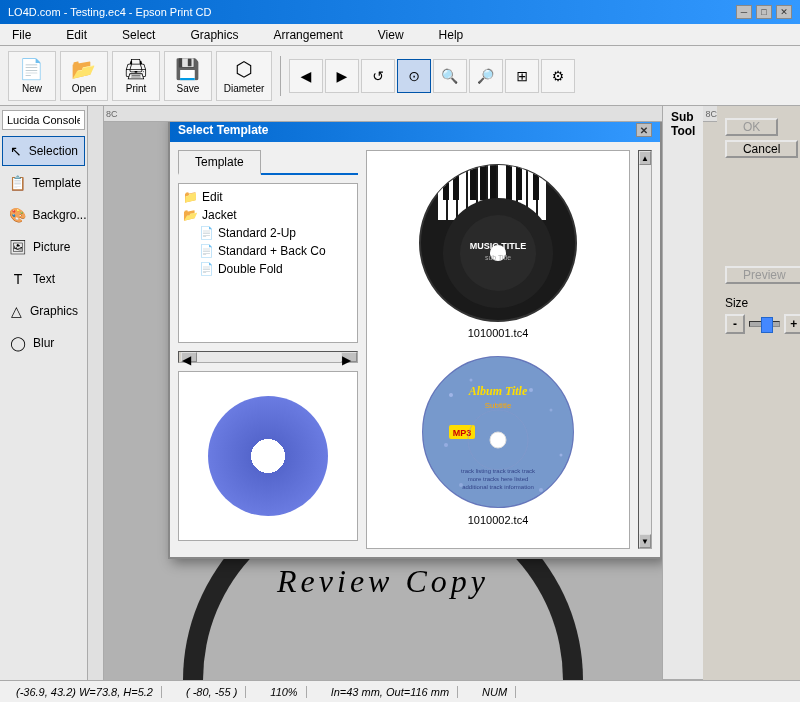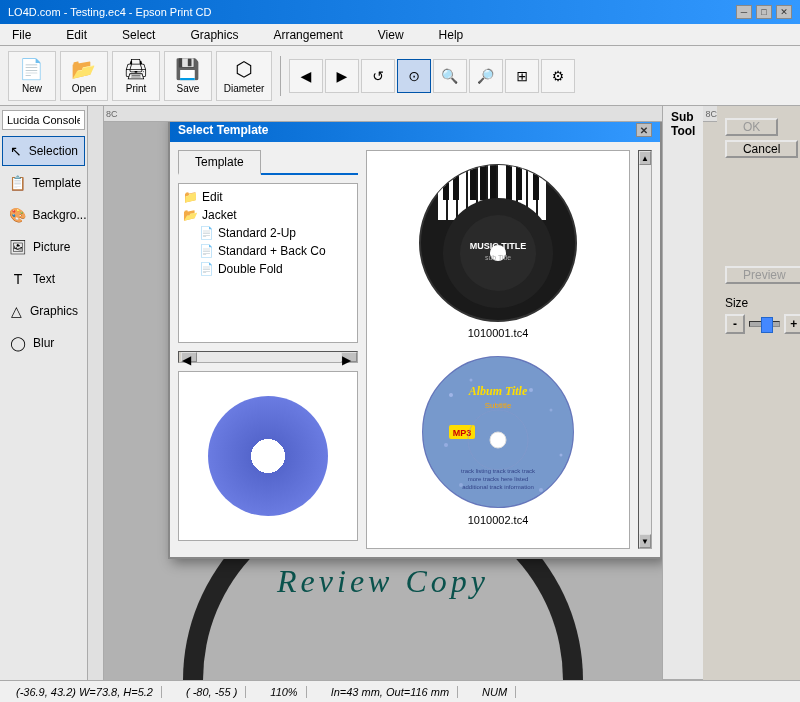--- a/index.html
+++ b/index.html
@@ -323,21 +323,21 @@
       background: white;
     }
     .review-copy {
       position: absolute;
       bottom: 80px;
       left: 50%;
       transform: translateX(-50%);
       font-family: serif;
       font-size: 32px;
       font-style: italic;
-      color: #0f766e;
+      color: #000000;
       letter-spacing: 4px;
     }
     .bg-cd-arc {
       position: absolute;
       bottom: 0;
       left: 50%;
       transform: translateX(-50%);
       width: 400px;
       height: 200px;
       border-radius: 200px 200px 0 0;

